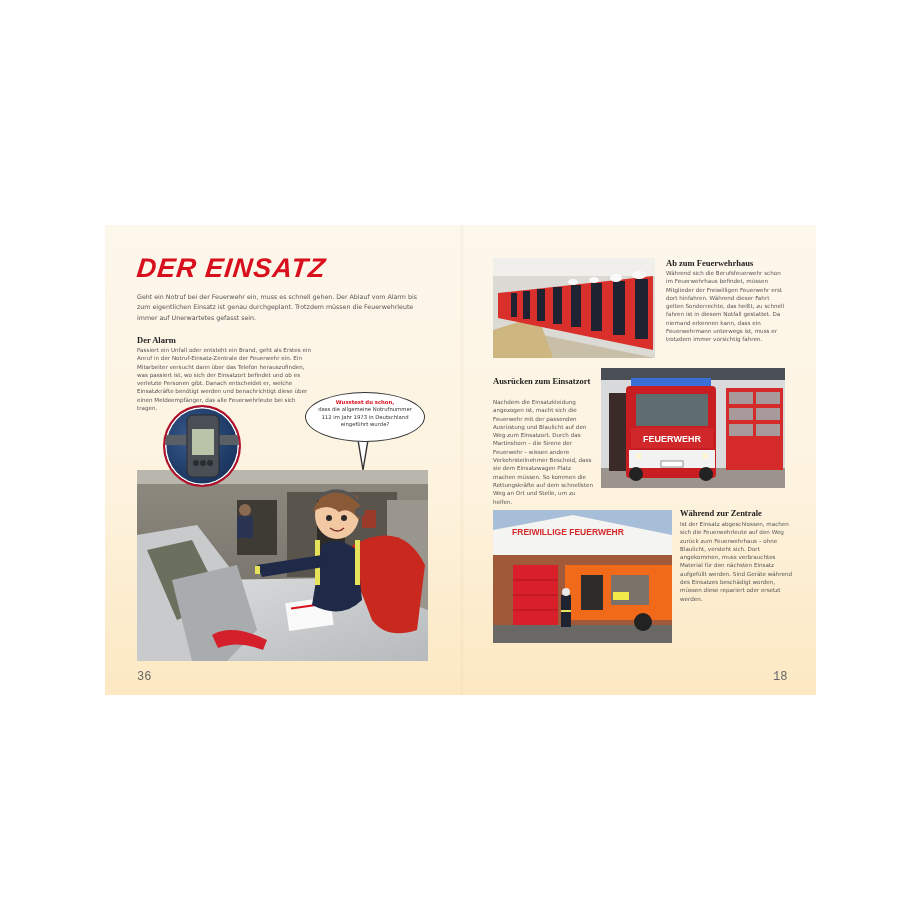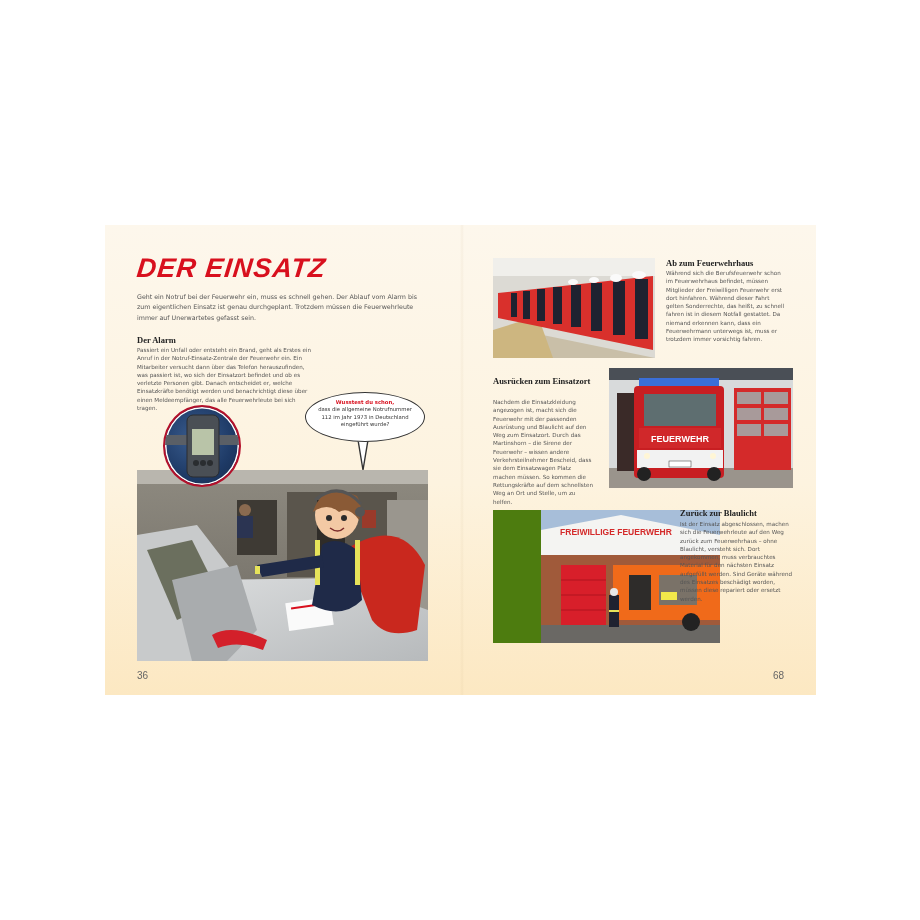--- a/index.html
+++ b/index.html
@@ -37,21 +37,21 @@
     position: absolute; left: 305px; top: 392px; width: 120px; height: 50px;
     background: #fff; border: 1.4px solid #333; border-radius: 50%;
     text-align: center; font-size: 5.3px; line-height: 7.3px; color: #333;
     box-sizing: border-box; padding-top: 6px;
   }
   .bubble-tail {
     position: absolute; left: 356px; top: 440px; width: 14px; height: 32px;
   }
   .bubble .hl { color: #d8101e; font-weight: 700; display: block; }
   .page-num {
-    position: absolute; top: 670px; font-family: Liberation Sans, sans-serif; font-size: 10px; color: #666;
+    position: absolute; top: 670px; font-family: Liberation Mono, monospace; font-size: 12px; color: #666;
   }
   .pager {
     position: absolute; left: 163px; top: 405px; width: 74px; height: 78px; border-radius: 50%;
     border: 2px solid #b4102a; box-shadow: 0 0 0 1.5px #fff inset; overflow: hidden;
     background: radial-gradient(circle at 40% 40%, #3a5d8f 0%, #1e3a66 60%, #152a4a 100%);
   }
 </style>
 </head>
 <body>
 
@@ -158,21 +158,21 @@
     </g>
   </svg>
 </div>
 
 <h2 class="h2" style="left:666px; top:258px;">Ab zum Feuerwehrhaus</h2>
 <div class="body-text" style="left:666px; top:269px; width:120px;">Während sich die Berufsfeuerwehr schon im Feuerwehrhaus befindet, müssen Mitglieder der Freiwilligen Feuerwehr erst dort hinfahren. Während dieser Fahrt gelten Sonderrechte, das heißt, zu schnell fahren ist in diesem Notfall gestattet. Da niemand erkennen kann, dass ein Feuerwehrmann unterwegs ist, muss er trotzdem immer vorsichtig fahren.</div>
 
 <h2 class="h2" style="left:493px; top:376px; width:100px;">Ausrücken zum Einsatzort</h2>
 <div class="body-text" style="left:493px; top:398px; width:100px;">Nachdem die Einsatzkleidung angezogen ist, macht sich die Feuerwehr mit der passenden Ausrüstung und Blaulicht auf den Weg zum Einsatzort. Durch das Martinshorn – die Sirene der Feuerwehr – wissen andere Verkehrsteilnehmer Bescheid, dass sie dem Einsatzwagen Platz machen müssen. So kommen die Rettungskräfte auf dem schnellsten Weg an Ort und Stelle, um zu helfen.</div>
 
-<div class="photo" style="left:601px; top:368px; width:184px; height:120px; background:#cfd1d2;margin-left:8px;">
+<div class="photo" style="left:601px; top:368px; width:184px; height:120px; background:#cfd1d2;">
   <svg width="184" height="120" viewBox="0 0 184 120">
     <rect width="184" height="120" fill="#d8dadb"></rect>
     <rect x="0" y="0" width="184" height="12" fill="#4a4f56"></rect>
     <rect x="0" y="100" width="184" height="20" fill="#9a948c"></rect>
     <rect x="125" y="20" width="57" height="82" fill="#d42a2a"></rect>
     <g fill="#a89a9a">
         <rect x="128" y="24" width="24" height="12"></rect>
         <rect x="155" y="24" width="24" height="12"></rect>
       <rect x="128" y="40" width="24" height="12"></rect>
         <rect x="155" y="40" width="24" height="12"></rect>
@@ -187,21 +187,21 @@
     <rect x="28" y="82" width="86" height="18" fill="#f2f2f2"></rect>
     <circle cx="38" cy="88" r="3" fill="#fff6d6"></circle>
       <circle cx="104" cy="88" r="3" fill="#fff6d6"></circle>
     <rect x="60" y="93" width="22" height="6" fill="#ffffff" stroke="#333" stroke-width="0.5"></rect>
     <rect x="30" y="10" width="80" height="8" fill="#3b6fd8"></rect>
     <circle cx="35" cy="106" r="7" fill="#222"></circle>
       <circle cx="105" cy="106" r="7" fill="#222"></circle>
   </svg>
 </div>
 
-<div class="photo" style="left:493px; top:510px; width:179px; height:133px; background:#4d7c0f;padding-left:48px;">
+<div class="photo" style="left:493px; top:510px; width:179px; height:133px; background:#a16207;">
   <svg width="179" height="133" viewBox="0 0 179 133">
     <rect width="179" height="133" fill="#a7bed9"></rect>
     <polygon points="0,20 80,5 179,25 179,55 0,55" fill="#f4f4f2"></polygon>
     <text x="75" y="25" text-anchor="middle" font-family="Liberation Sans, sans-serif" font-weight="700" font-size="8.5" fill="#d42a2a">FREIWILLIGE FEUERWEHR</text>
     <rect x="0" y="45" width="179" height="78" fill="#a05a3a"></rect>
     <rect x="20" y="55" width="45" height="60" fill="#d81f2a"></rect>
     <g stroke="#b0141e" stroke-width="1" fill="none">
         <line x1="20" y1="70" x2="65" y2="70"></line>
         <line x1="20" y1="85" x2="65" y2="85"></line>
         <line x1="20" y1="100" x2="65" y2="100"></line>
@@ -211,16 +211,16 @@
     <rect x="118" y="65" width="38" height="30" fill="#7a7268"></rect>
     <rect x="120" y="82" width="16" height="8" fill="#f2e84a"></rect>
     <rect x="0" y="115" width="179" height="18" fill="#6a6864"></rect>
     <circle cx="150" cy="112" r="9" fill="#222"></circle>
     <rect x="68" y="85" width="10" height="32" fill="#1f2230"></rect>
     <circle cx="73" cy="82" r="4" fill="#e8e8e8"></circle>
     <rect x="68" y="100" width="10" height="2" fill="#e6e35a"></rect>
   </svg>
 </div>
 
-<h2 class="h2" style="left:680px; top:508px;">Zurück zur Blaulicht</h2>
+<h2 class="h2" style="left:680px; top:508px;">Während zur Zentrale</h2>
 <div class="body-text" style="left:680px; top:520px; width:112px;">Ist der Einsatz abgeschlossen, machen sich die Feuerwehrleute auf den Weg zurück zum Feuerwehrhaus – ohne Blaulicht, versteht sich. Dort angekommen, muss verbrauchtes Material für den nächsten Einsatz aufgefüllt werden. Sind Geräte während des Einsatzes beschädigt worden, müssen diese repariert oder ersetzt werden.</div>
 
-<div class="page-num" style="left:773px;">68</div>
+<div class="page-num" style="left:773px;">18</div>
 
 </body></html>

